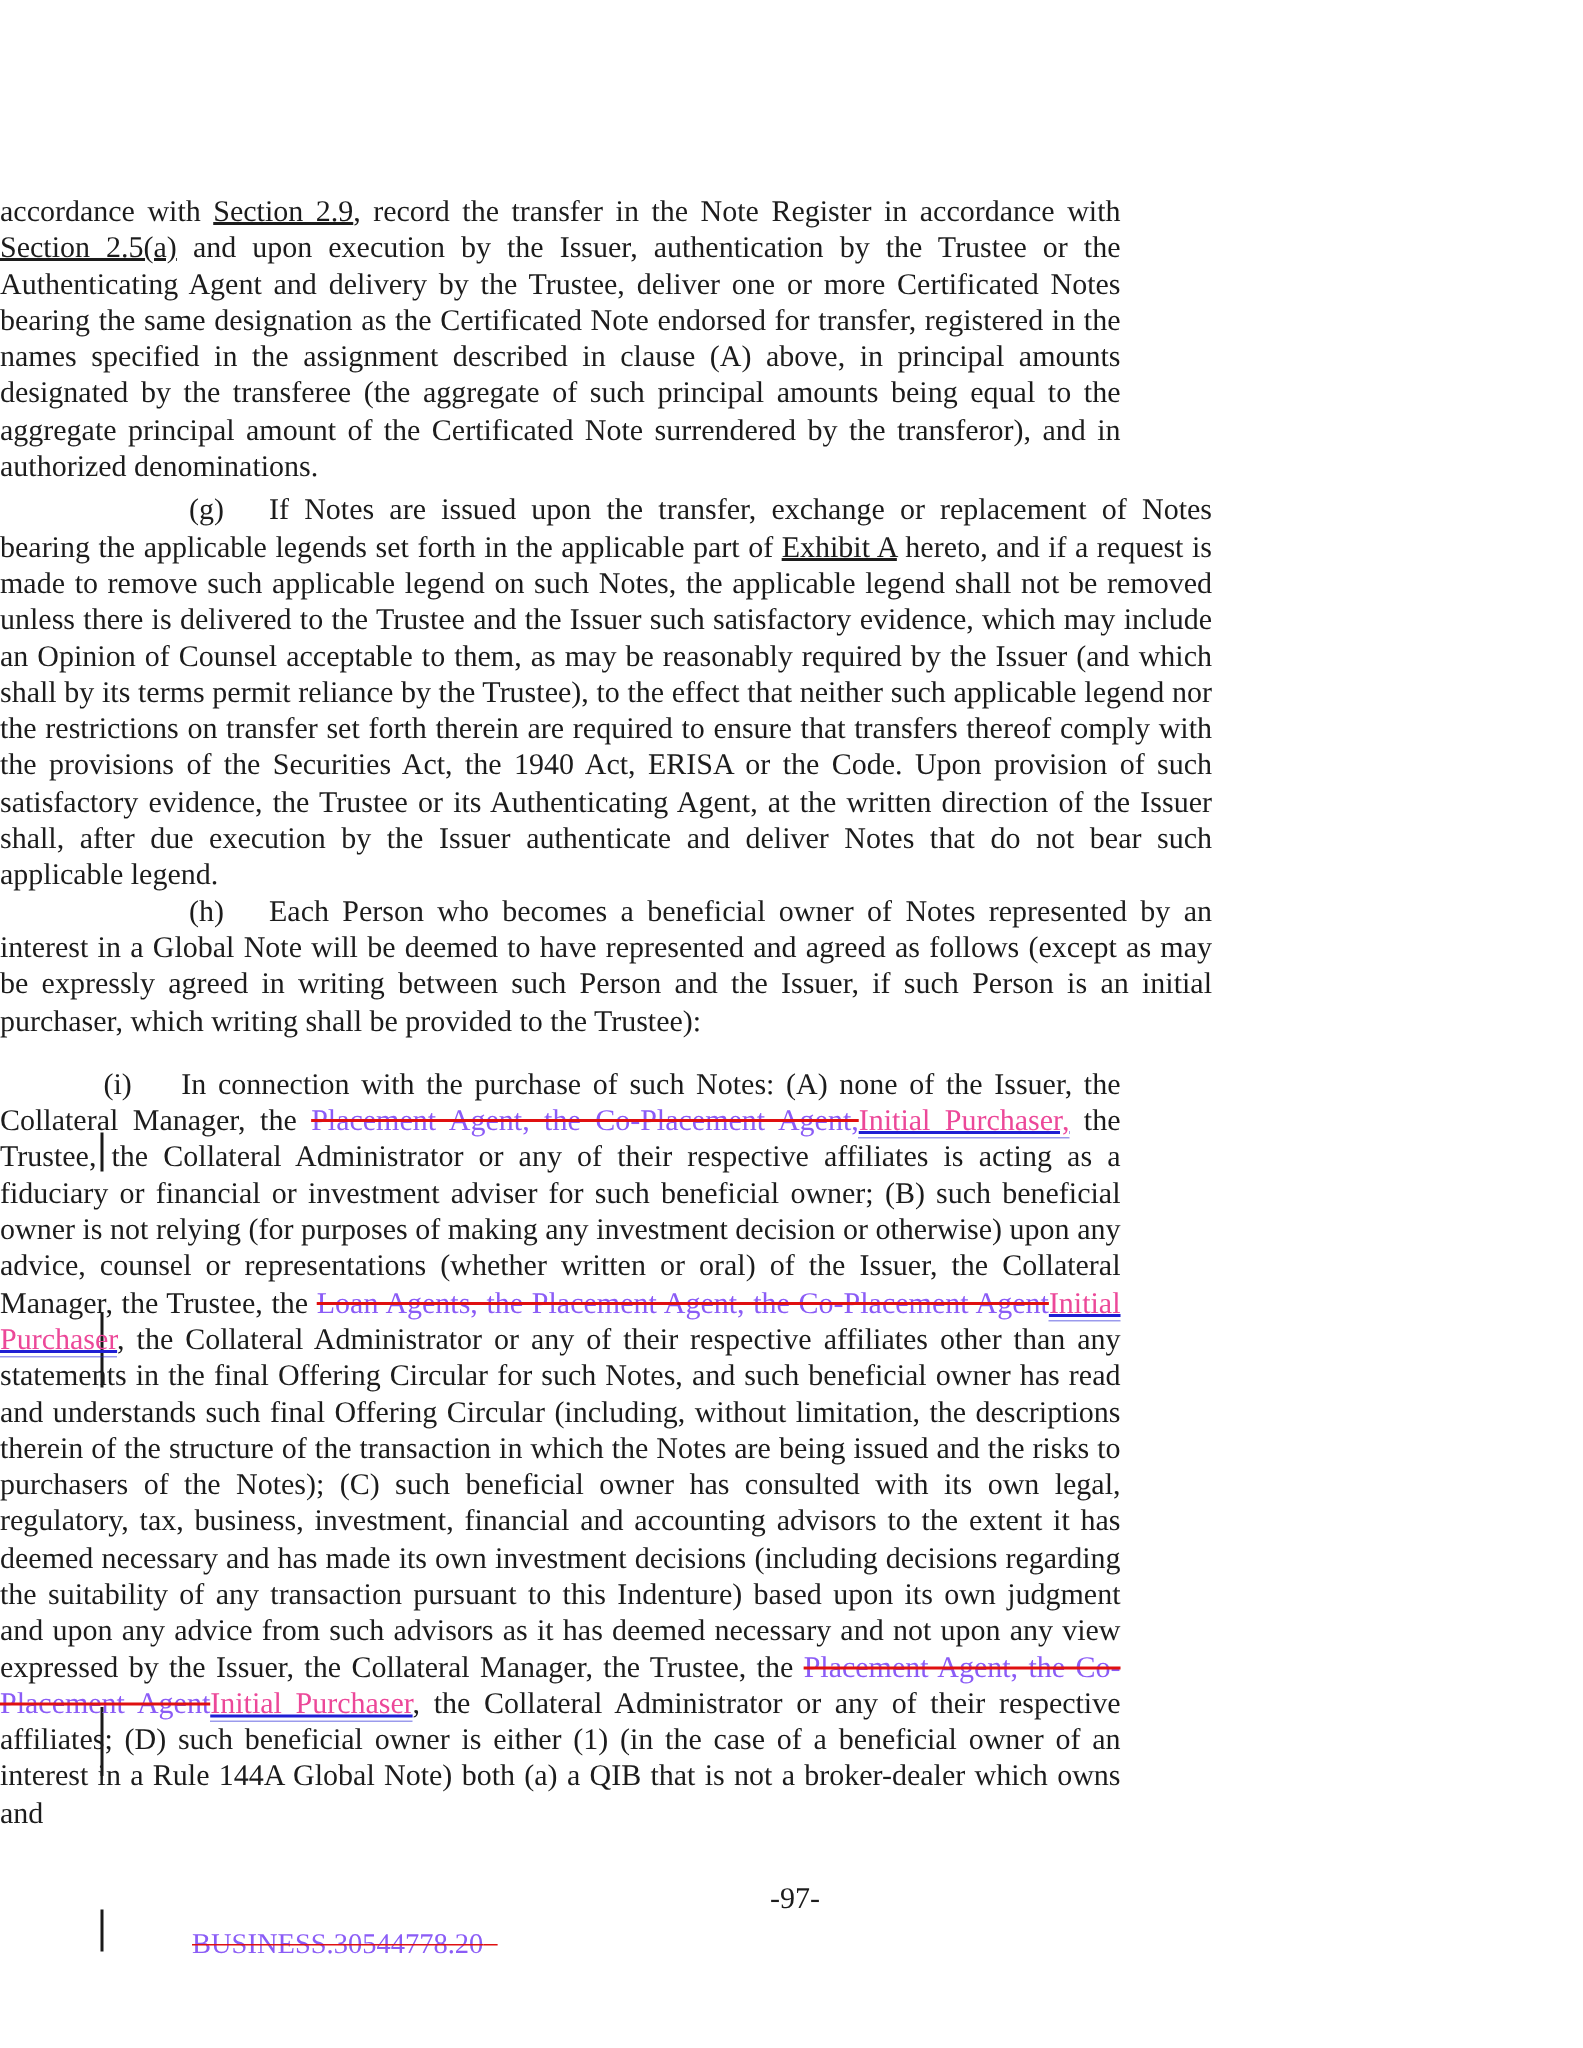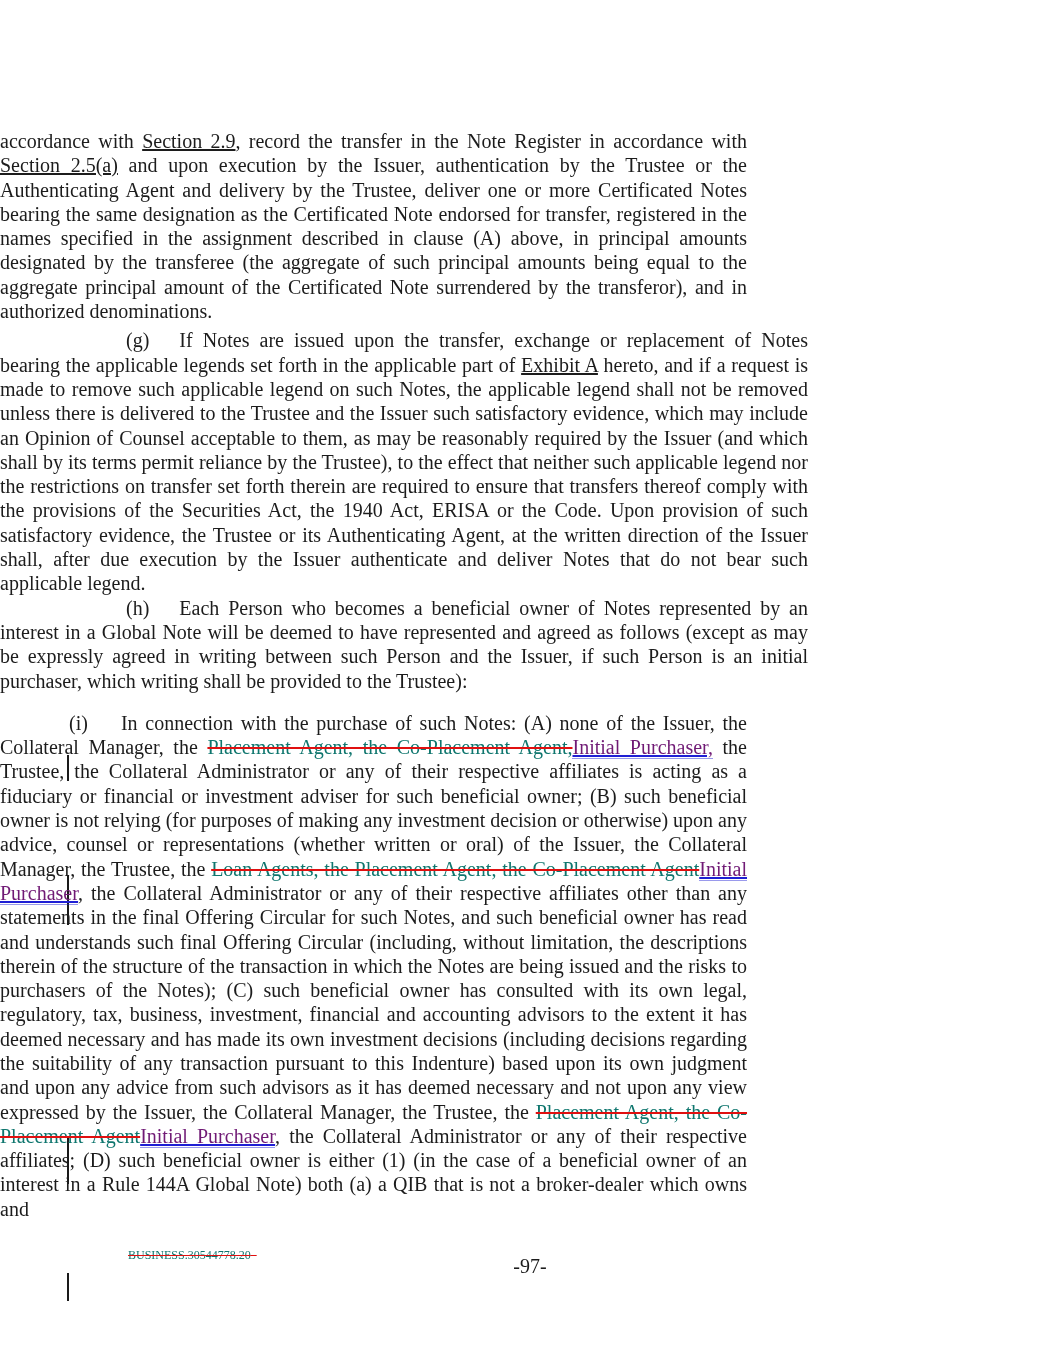--- a/index.html
+++ b/index.html
@@ -20,35 +20,35 @@
   .full-block  { margin-left: 117px; width: 808px; }
   #para-continuation { margin-top: 129px; }
   #para-g { margin-top: 5px; }
   #para-h { }
   #para-i { margin-top: 18px; }
   .tab-lead-g { display: inline-block; width: 126px; }
   .tab-lead-i { display: inline-block; width: 69px; }
   .tab-mid    { display: inline-block; width: 30px; }
   .tab-mid-i  { display: inline-block; width: 33px; }
   .u   { text-decoration: underline; }
-  .del { color: #0f766e; text-decoration: line-through; text-decoration-color: #e01010; }
-  .ins { color: #701a75; text-decoration: underline; text-decoration-color: #1f1fd4;
+  .del { color: #8b5cf6; text-decoration: line-through; text-decoration-color: #e01010; }
+  .ins { color: #ec4899; text-decoration: underline; text-decoration-color: #1f1fd4;
          border-bottom: 1px solid rgba(31,31,212,0.45); }
   .change-bar { position: absolute; left: 67px; width: 2px; background: #1a1a1a; }
   .bar-1 { top: 755px;  height: 26px; }
   .bar-2 { top: 875px;  height: 50px; }
   .bar-3 { top: 1138px; height: 46px; }
   .bar-4 { top: 1273px; height: 28px; }
   .page-number {
     position: absolute; top: 1254px; left: 0; width: 1060px;
     text-align: center; font-size: 20px; color: #1c1c1c;
   }
   .doc-id {
-    position: absolute; top: 1246px; left: 128px;
-    font-size: 12px; line-height: 19px; text-align: center;
+    position: absolute; top: 1287px; left: 128px;
+    font-size: 19px; line-height: 19px; text-align: center;
   }
   .doc-id .del::after { content: "\00a0\00a0"; }
 </style>
 </head>
 <body>
 
 <div class="page">
 
   <div class="change-bar bar-1"></div>
   <div class="change-bar bar-2"></div>

